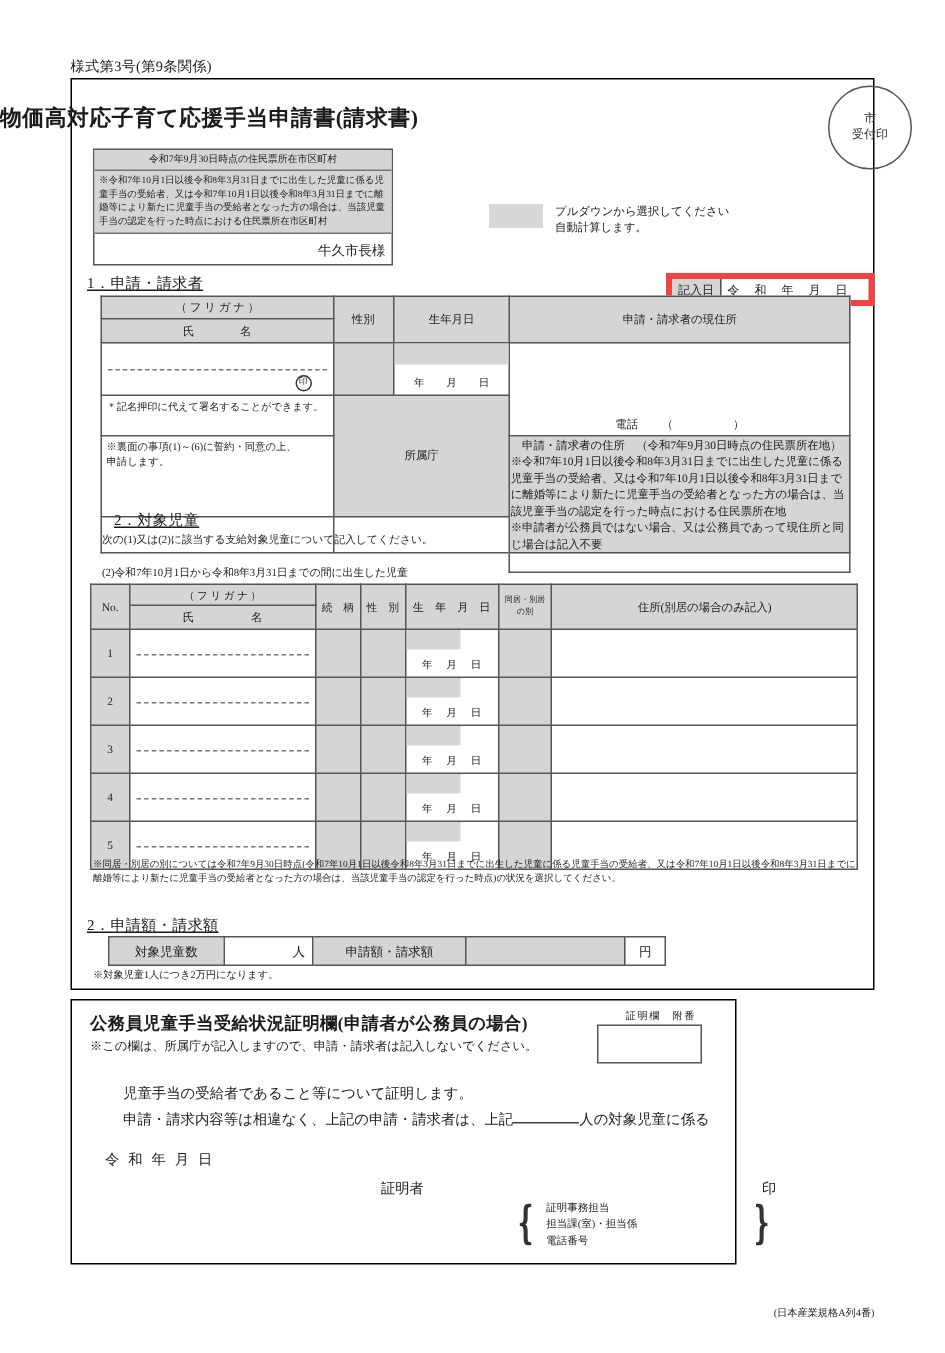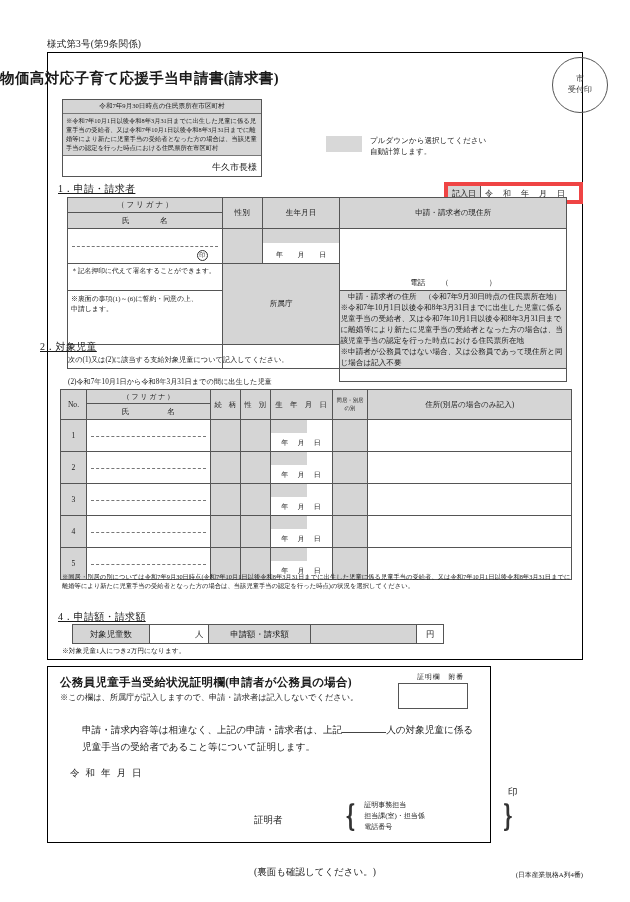--- a/index.html
+++ b/index.html
@@ -70,21 +70,21 @@
 
   
   .gov-box{position:absolute;left:47px;top:666px;width:444px;height:177px;border:1.3px solid #000;box-sizing:border-box;}
   .gov-t1{position:absolute;left:12px;top:8px;font-size:11.5px;font-weight:bold;letter-spacing:.3px;}
   .gov-t2{position:absolute;left:12px;top:25px;font-size:8.2px;}
   .cert-lab{position:absolute;right:26px;top:5px;font-size:6.8px;letter-spacing:1px;white-space:nowrap;}
   .cert-box{position:absolute;right:22px;top:16px;width:68px;height:24px;border:1px solid #555;}
   .gov-p1{position:absolute;left:34px;top:55px;font-size:9.6px;line-height:1.75;}
   .ul-blank{display:inline-block;width:44px;border-bottom:1px solid #444;}
   .gov-date{position:absolute;left:22px;top:100px;font-size:9.5px;letter-spacing:6px;}
-  .gov-cert{position:absolute;left:206px;top:119px;font-size:9.5px;margin-top:28px;}
+  .gov-cert{position:absolute;left:206px;top:119px;font-size:9.5px;}
   .gov-in{position:absolute;left:460px;top:119px;font-size:9.5px;}
   .brace-wrap{position:absolute;left:295px;top:138px;display:flex;align-items:center;}
   .brace{font-size:30px;line-height:26px;transform:scaleX(.55);color:#333;}
   .brace-lines{font-size:7px;line-height:1.55;padding-left:1px;}
   .gov-inner-box{position:absolute;left:290px;top:133px;width:230px;height:36px;}
 
   .bottom-note{position:absolute;left:0;right:0;top:866px;text-align:center;font-size:9.5px;}
   .jis{position:absolute;right:47px;top:870px;font-size:6.8px;}
 </style>
 </head>
@@ -199,21 +199,21 @@
       <td style="height:20px;"></td>
       <td colspan="2"></td>
     </tr>
     <tr>
       <td colspan="3" style="height:12px;border:none;"></td>
       <td style="height:12px;"></td>
     </tr>
   </tbody>
     </table>
 
-  <div class="sec-h" style="left:40px;top:340px;">2．対象児童</div>
+  <div class="sec-h" style="left:76px;top:340px;">2．対象児童</div>
   <div class="note" style="left:68px;top:355px;">次の(1)又は(2)に該当する支給対象児童について記入してください。</div>
   <div class="note" style="left:68px;top:377px;">(2)令和7年10月1日から令和8年3月31日までの間に出生した児童</div>
 
   <table class="grid" style="left:60px;top:389px;width:512px;">
     <colgroup>
       <col style="width:26px">
         <col style="width:124px">
         <col style="width:30px">
         <col style="width:30px">
       <col style="width:62px">
@@ -329,21 +329,21 @@
         </div>
       </td>
       <td class="gray"></td>
       <td></td>
     </tr>
   </tbody>
     </table>
 
   <div class="note" style="left:62px;top:572px;width:510px;font-size:6.3px;line-height:1.5;">※同居・別居の別については令和7年9月30日時点(令和7年10月1日以後令和8年3月31日までに出生した児童に係る児童手当の受給者、又は令和7年10月1日以後令和8年3月31日までに離婚等により新たに児童手当の受給者となった方の場合は、当該児童手当の認定を行った時点)の状況を選択してください。</div>
 
-  <div class="sec-h" style="left:58px;top:610px;">4．申請額・請求額</div>
+  <div class="sec-h" style="left:58px;top:610px;">2．申請額・請求額</div>
 
   <table class="grid" style="left:72px;top:624px;width:372px;">
     <colgroup>
         <col style="width:72px">
         <col style="width:56px">
         <col style="width:95px">
         <col style="width:100px">
         <col style="width:25px">
       </colgroup>
     <tbody>
@@ -362,24 +362,24 @@
   <div class="note" style="left:62px;top:646px;font-size:6.8px;">※対象児童1人につき2万円になります。</div>
 
   <div class="gov-box">
     <div class="gov-t1">公務員児童手当受給状況証明欄(申請者が公務員の場合)</div>
     <div class="gov-t2">※この欄は、所属庁が記入しますので、申請・請求者は記入しないでください。</div>
 
     <div class="cert-lab">証明欄　附番</div>
     <div class="cert-box"></div>
 
     <div class="gov-p1">
+      <div>児童手当の受給者であること等について証明します。</div>
       <div>
         <span>申請・請求内容等は相違なく、上記の申請・請求者は、上記</span><span class="ul-blank"></span><span>人の対象児童に係る</span>
       </div>
-      <div>児童手当の受給者であること等について証明します。</div>
     </div>
 
     <div class="gov-date">
       <span>令和</span><span>年</span><span>月</span><span>日</span>
     </div>
 
     <div class="gov-cert">証明者</div>
     <div class="gov-in">印</div>
 
     <div class="gov-inner-box">
@@ -388,16 +388,15 @@
         <div class="brace-lines">
           <div>証明事務担当</div>
           <div>担当課(室)・担当係</div>
           <div>電話番号</div>
         </div>
         <div class="brace" style="margin-left:70px;">❵</div>
       </div>
     </div>
   </div>
 
-  <div class="bottom-note">(裏面も確認してください。)</div>
   <div class="jis">(日本産業規格A列4番)</div>
 
 </div>
 
 </body></html>

